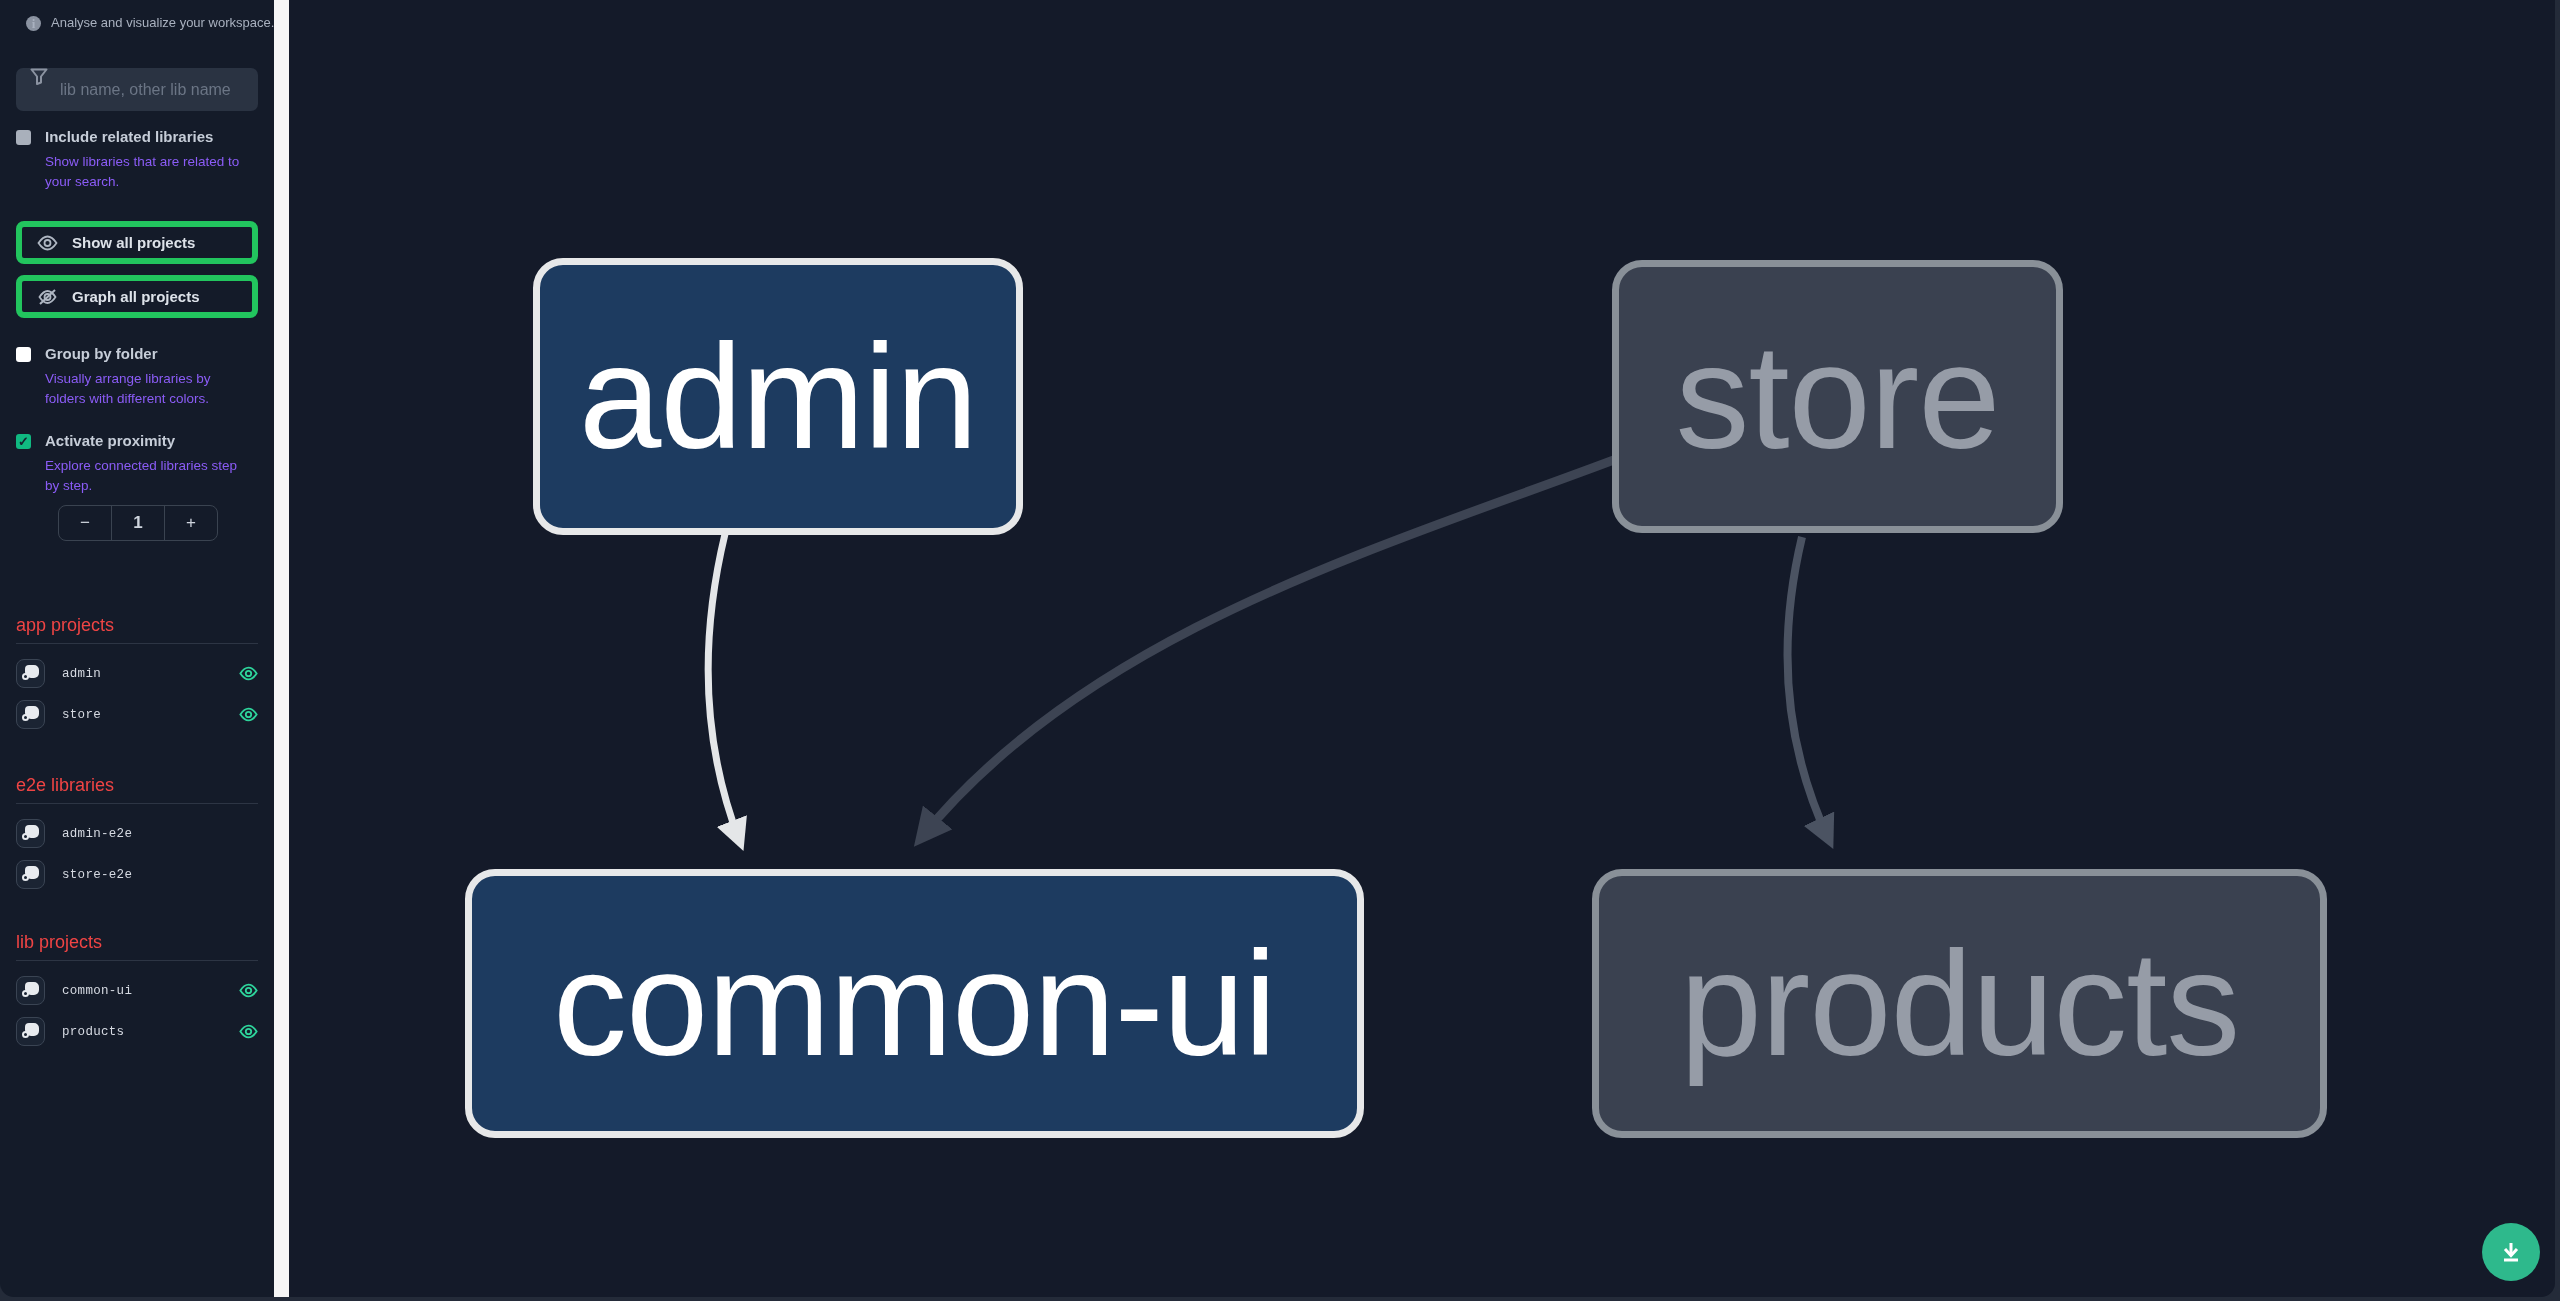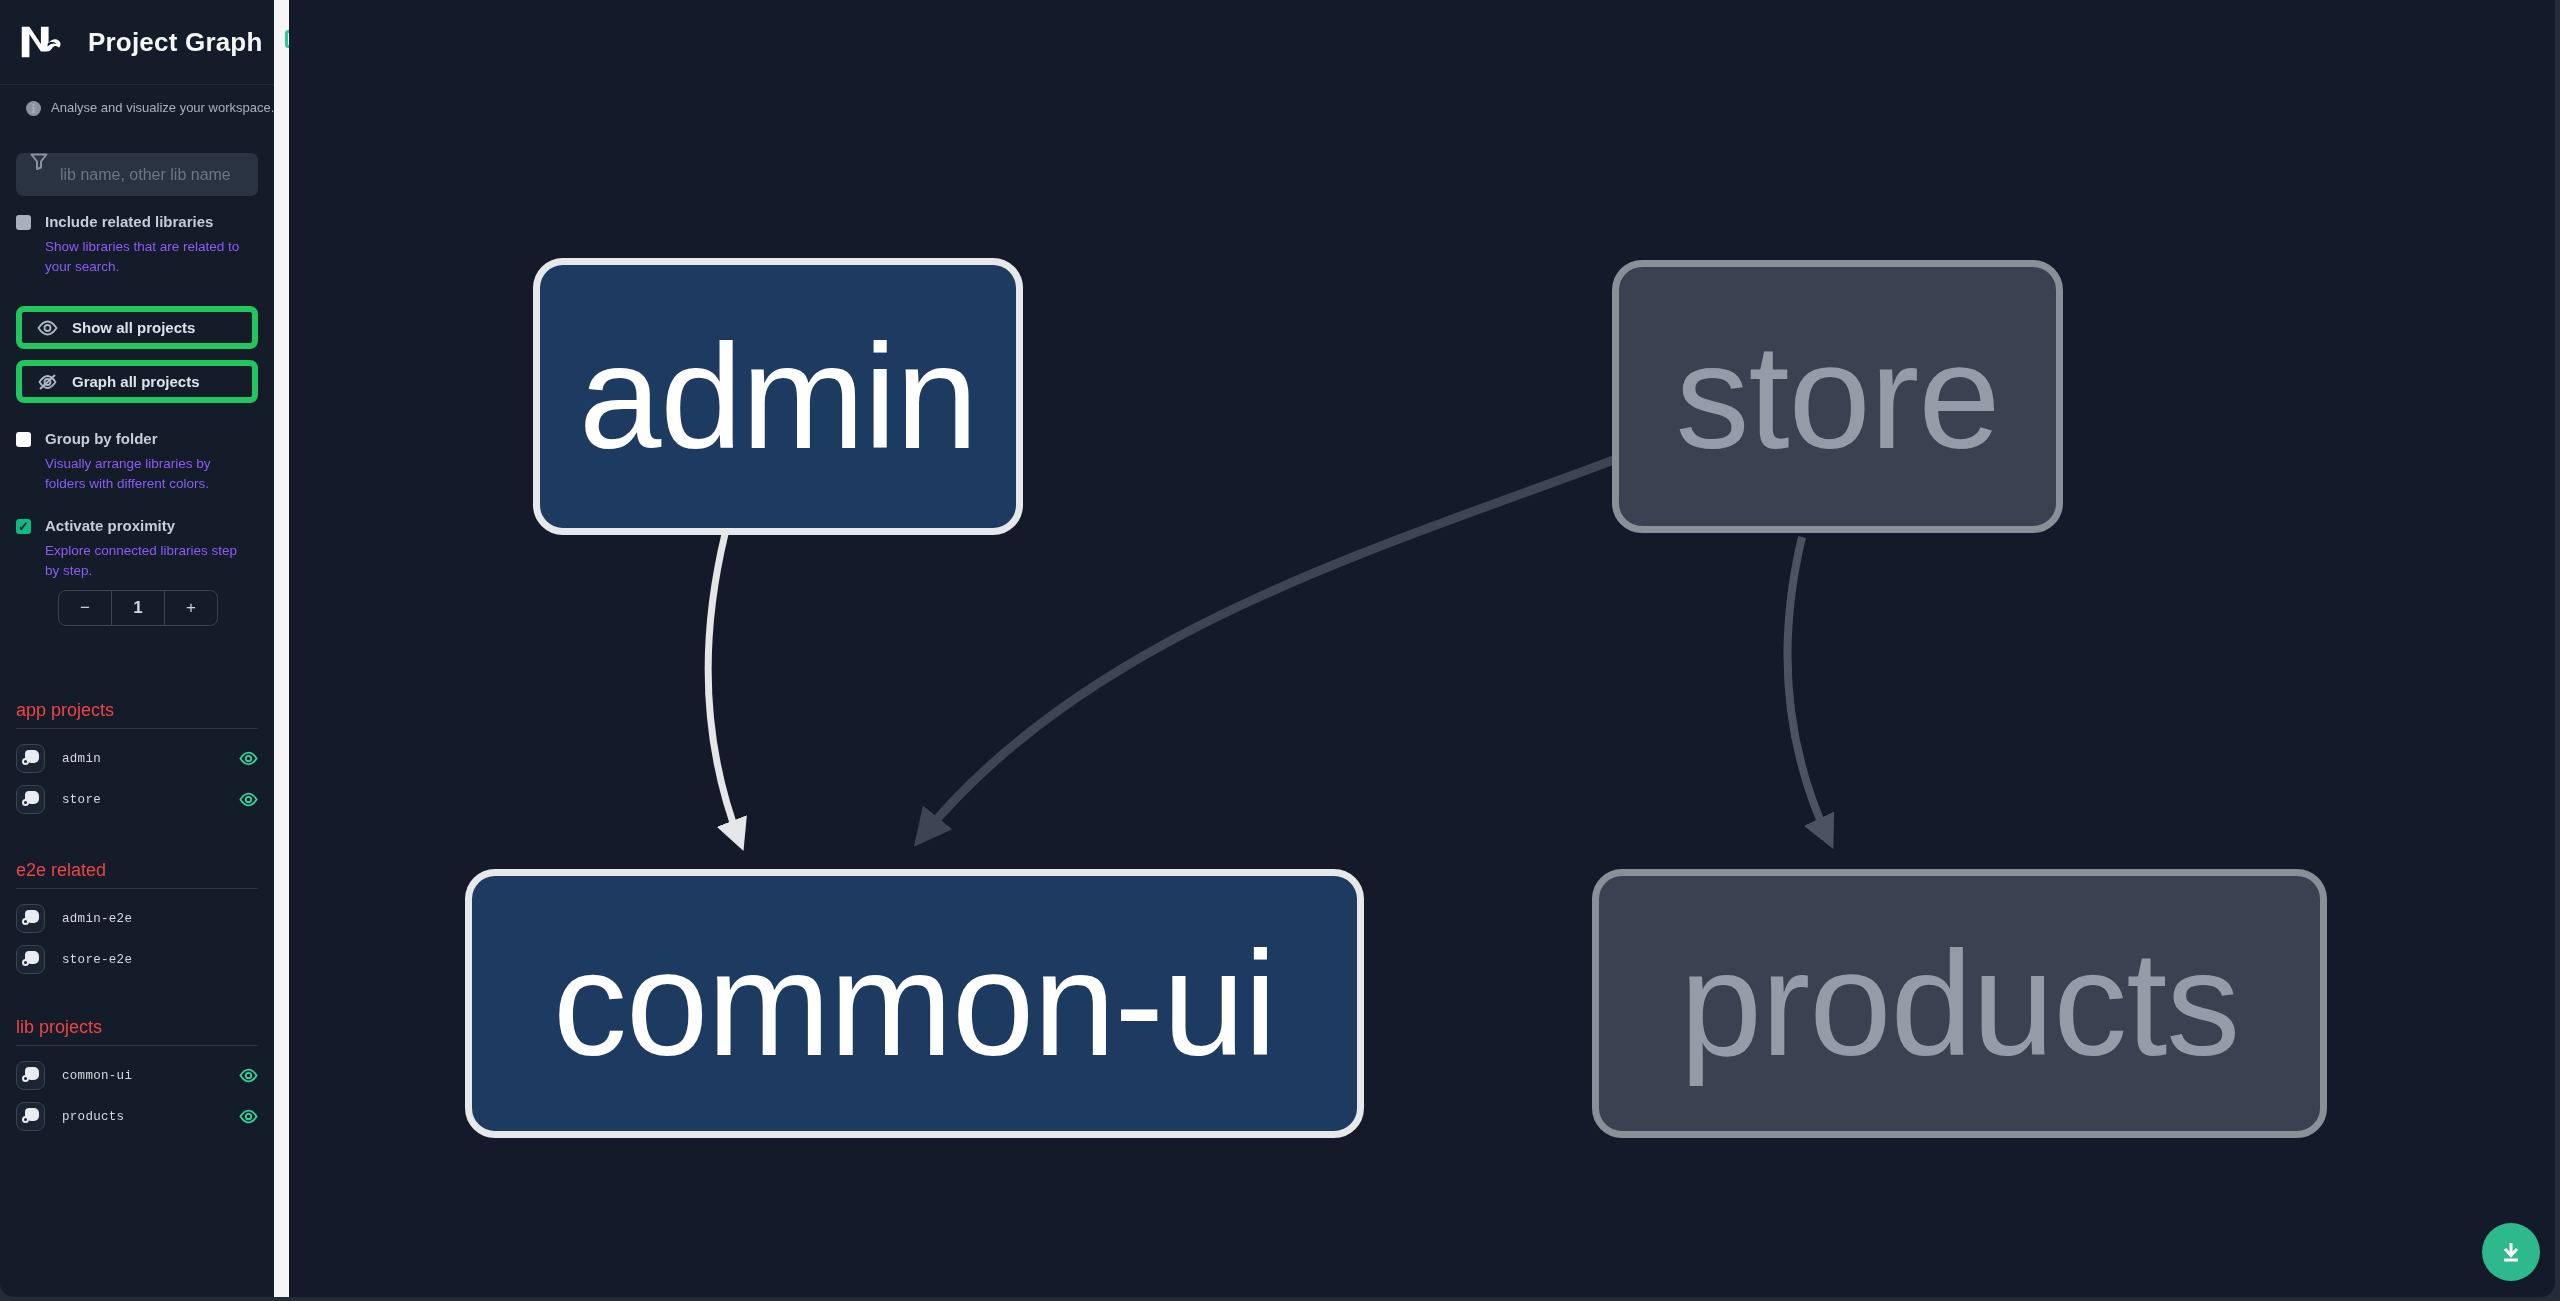--- a/index.html
+++ b/index.html
@@ -62,32 +62,20 @@
 
   .fab { position:absolute; width:58px; height:58px; border-radius:50%; background:#2eb98c; border:none; display:flex; align-items:center; justify-content:center; cursor:pointer; }
 </style>
 </head>
 <body>
 
 <div class="app">
 
   <aside class="sidebar">
 
-    <div class="sb-header">
-      <svg class="nx-logo" viewBox="0 0 48 48">
-        <path fill="#ffffff" d="M6 40V8h8l12 18V8h8v17c3-4 8-5 11 -2 2 2 2 5 0 7-2-2-5-3-7 0-1.5 2.5-3 4-6 4h-6L14 16v24z"></path>
-        <path fill="#141b29" d="M33 26c2-3 7-3 9 0-2-1-6-1-9 3z"></path>
-      </svg>
-      <span class="sb-title">Project Graph</span>
-      <svg class="monitor-ic" width="26" height="24" viewBox="0 0 26 24">
-        <rect x="1.5" y="1.5" width="23" height="15" rx="2" fill="none" stroke="#2fc998" stroke-width="3"></rect>
-        <rect x="10" y="17" width="6" height="4" fill="#2fc998"></rect>
-        <rect x="7" y="21" width="12" height="2.5" fill="#2fc998"></rect>
-      </svg>
-    </div>
 
     <div class="tagline">
       <span class="info-ic">i</span>
       <span>Analyse and visualize your workspace.</span>
     </div>
 
     <div class="filter">
       <svg class="funnel" width="18" height="17" viewBox="0 0 18 17">
         <path d="M1.5 1.5h15L11 8.5v6l-4 1.5v-7.5z" fill="none" stroke="#8b93a1" stroke-width="2" stroke-linejoin="round"></path>
       </svg>
@@ -159,21 +147,21 @@
           <span class="blob"></span>
           <span class="ring"></span>
         </span>
       <span class="proj-name">store</span>
       <svg class="proj-eye" width="19" height="15" viewBox="0 0 21 16">
         <path d="M1.5 8c3-4.5 6-6.5 9-6.5s6 2 9 6.5c-3 4.5-6 6.5-9 6.5s-6-2-9-6.5z" fill="none" stroke="#2ed49b" stroke-width="2"></path>
         <circle cx="10.5" cy="8" r="3" fill="none" stroke="#2ed49b" stroke-width="2"></circle>
       </svg>
     </div>
 
-    <div class="section-h" style="margin-top:46px;">e2e related</div>
+    <div class="section-h" style="margin-top:46px;">e2e libraries</div>
 
     <div class="proj-row" style="margin-top:15px;">
       <span class="proj-ic">
           <span class="blob"></span>
           <span class="ring"></span>
         </span>
       <span class="proj-name">admin-e2e</span>
     </div>
     <div class="proj-row">
       <span class="proj-ic">

